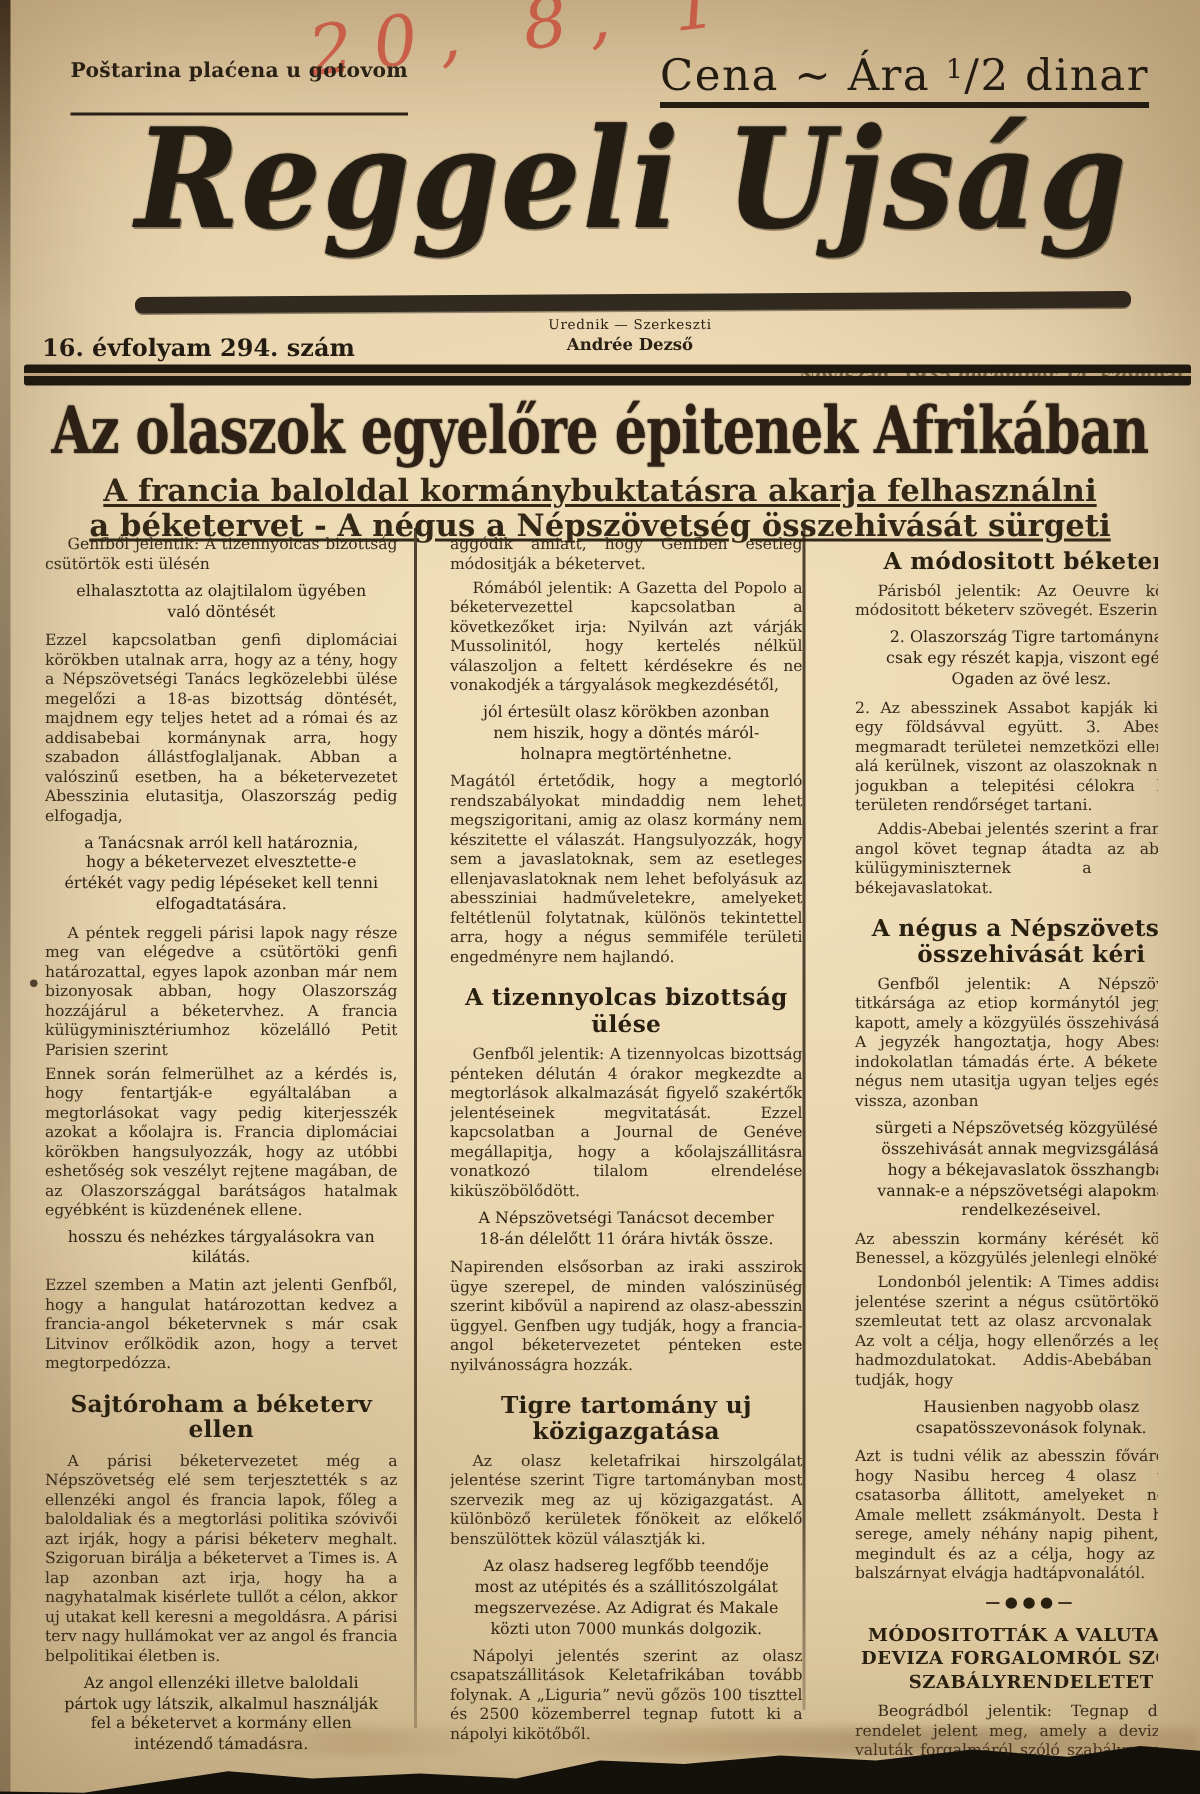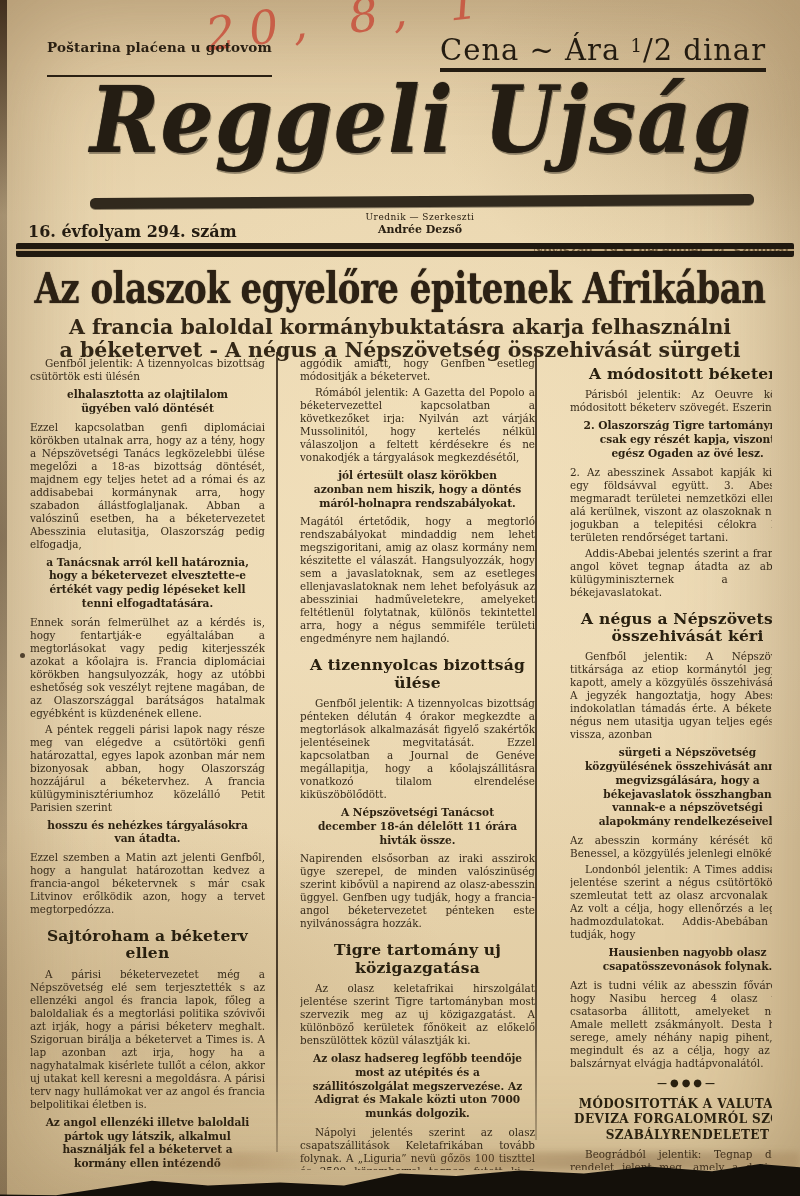--- a/index.html
+++ b/index.html
@@ -47,31 +47,31 @@
   .band{position:absolute;top:243px;left:16px;width:778px;height:14px;
     background:linear-gradient(180deg,#201910 0 40%,rgba(170,140,95,.55) 40% 54%,#201910 54% 100%);
     border-radius:2px;}
   
   .headline{position:absolute;top:266px;left:30px;width:740px;text-align:center;
     font-weight:bold;font-size:34px;line-height:1.0;color:#2c2114;letter-spacing:-.5px;
     transform:scale(1.0,1.28);transform-origin:center top;white-space:nowrap;
     text-shadow:0 0 1px #2c2114;}
   .subhead{position:absolute;top:316px;left:30px;width:740px;text-align:center;
     font-weight:bold;font-size:20.5px;line-height:1.12;color:#332716;
-    text-shadow:0 0 .5px #33271_6;}
+    text-shadow:0 0 .5px #33271_6;text-decoration:underline;}
   
   .cols{position:absolute;top:354px;left:30px;width:742px;height:816px;
     display:flex;gap:35px;overflow:hidden;}
   .col{width:235px;flex:0 0 235px;overflow:hidden;}
   .rule{position:absolute;width:2px;background:linear-gradient(180deg,rgba(40,28,14,.8) 0 80%,rgba(40,28,14,.25));}
   #rule1{left:276px;top:352px;height:800px;}
   #rule2{left:535px;top:352px;height:788px;}
   .blk-para{font-size:10.4px;line-height:1.25;text-align:justify;margin:3px 0;color:#362a1a;}
   .blk-para.ind{text-indent:15px;}
-  .blk-lead{font-size:10.6px;line-height:1.3;font-weight:bold;text-align:center;
+  .blk-lead{font-size:10.6px;line-height:1.3;font-weight:normal;text-align:center;
     margin:5px 0;padding:0 12px;color:#2d2212;}
   .blk-heading{font-size:15.5px;line-height:1.12;font-weight:bold;text-align:center;
     margin:11px 0 6px;color:#29200f;letter-spacing:.2px;}
   .blk-caps{font-size:12px;line-height:1.3;font-weight:bold;text-align:center;
     margin:9px 4px 5px;color:#29200f;letter-spacing:.4px;}
   .blk-divider{text-align:center;margin:7px 0;font-size:10px;letter-spacing:3px;
     color:#29200f;font-weight:bold;}
 </style>
 </head>
 <body>
@@ -110,32 +110,32 @@
 
   <div id="rule1" class="rule"></div>
   <div id="rule2" class="rule"></div>
 
   <div class="cols">
     <div class="col">
         <p class="blk-para ind">Genfből jelentik: A tizennyolcas bizottság csütörtök esti ülésén</p>
         <p class="blk-lead">elhalasztotta az olajtilalom ügyében való döntését</p>
         <p class="blk-para">Ezzel kapcsolatban genfi diplomáciai körökben utalnak arra, hogy az a tény, hogy a Népszövetségi Tanács legközelebbi ülése megelőzi a 18-as bizottság döntését, majdnem egy teljes hetet ad a római és az addisabebai kormánynak arra, hogy szabadon állástfoglaljanak. Abban a valószinű esetben, ha a béketervezetet Abesszinia elutasitja, Olaszország pedig elfogadja,</p>
         <p class="blk-lead">a Tanácsnak arról kell határoznia, hogy a béketervezet elvesztette-e értékét vagy pedig lépéseket kell tenni elfogadtatására.</p>
+        <p class="blk-para ind">A péntek reggeli párisi lapok nagy része meg van elégedve a csütörtöki genfi határozattal, egyes lapok azonban már nem bizonyosak abban, hogy Olaszország hozzájárul a béketervhez. A francia külügyminisztériumhoz közelálló Petit Parisien szerint</p>
         <p class="blk-para">Ennek során felmerülhet az a kérdés is, hogy fentartják-e egyáltalában a megtorlásokat vagy pedig kiterjesszék azokat a kőolajra is. Francia diplomáciai körökben hangsulyozzák, hogy az utóbbi eshetőség sok veszélyt rejtene magában, de az Olaszországgal barátságos hatalmak egyébként is küzdenének ellene.</p>
-        <p class="blk-para ind">A péntek reggeli párisi lapok nagy része meg van elégedve a csütörtöki genfi határozattal, egyes lapok azonban már nem bizonyosak abban, hogy Olaszország hozzájárul a béketervhez. A francia külügyminisztériumhoz közelálló Petit Parisien szerint</p>
-        <p class="blk-lead">hosszu és nehézkes tárgyalásokra van átadta.</p>
+        <p class="blk-lead">hosszu és nehézkes tárgyalásokra van kilátás.</p>
         <p class="blk-para">Ezzel szemben a Matin azt jelenti Genfből, hogy a hangulat határozottan kedvez a francia-angol béketervnek s már csak Litvinov erőlködik azon, hogy a tervet megtorpedózza.</p>
         <h3 class="blk-heading">Sajtóroham a béketerv ellen</h3>
         <p class="blk-para ind">A párisi béketervezetet még a Népszövetség elé sem terjesztették s az ellenzéki angol és francia lapok, főleg a baloldaliak és a megtorlási politika szóvivői azt irják, hogy a párisi béketerv meghalt. Szigoruan birálja a béketervet a Times is. A lap azonban azt irja, hogy ha a nagyhatalmak kisérlete tullőt a célon, akkor uj utakat kell keresni a megoldásra. A párisi terv nagy hullámokat ver az angol és francia belpolitikai életben is.</p>
         <p class="blk-lead">Az angol ellenzéki illetve baloldali pártok ugy látszik, alkalmul használják fel a béketervet a kormány ellen intézendő támadásra.</p>
       </div>
     <div class="col">
         <p class="blk-para">aggódik amiatt, hogy Genfben esetleg módositják a béketervet.</p>
         <p class="blk-para ind">Rómából jelentik: A Gazetta del Popolo a béketervezettel kapcsolatban a következőket irja: Nyilván azt várják Mussolinitól, hogy kertelés nélkül válaszoljon a feltett kérdésekre és ne vonakodjék a tárgyalások megkezdésétől,</p>
-        <p class="blk-lead">jól értesült olasz körökben azonban nem hiszik, hogy a döntés máról-holnapra rendszabályokat.</p>
+        <p class="blk-lead">jól értesült olasz körökben azonban nem hiszik, hogy a döntés máról-holnapra megtörténhetne.</p>
         <p class="blk-para">Magától értetődik, hogy a megtorló rendszabályokat mindaddig nem lehet megszigoritani, amig az olasz kormány nem készitette el válaszát. Hangsulyozzák, hogy sem a javaslatoknak, sem az esetleges ellenjavaslatoknak nem lehet befolyásuk az abessziniai hadműveletekre, amelyeket feltétlenül folytatnak, különös tekintettel arra, hogy a négus semmiféle területi engedményre nem hajlandó.</p>
         <h3 class="blk-heading">A tizennyolcas bizottság ülése</h3>
         <p class="blk-para ind">Genfből jelentik: A tizennyolcas bizottság pénteken délután 4 órakor megkezdte a megtorlások alkalmazását figyelő szakértők jelentéseinek megvitatását. Ezzel kapcsolatban a Journal de Genéve megállapitja, hogy a kőolajszállitásra vonatkozó tilalom elrendelése kiküszöbölődött.</p>
         <p class="blk-lead">A Népszövetségi Tanácsot december 18-án délelőtt 11 órára hivták össze.</p>
         <p class="blk-para">Napirenden elsősorban az iraki asszirok ügye szerepel, de minden valószinüség szerint kibővül a napirend az olasz-abesszin üggyel. Genfben ugy tudják, hogy a francia-angol béketervezetet pénteken este nyilvánosságra hozzák.</p>
         <h3 class="blk-heading">Tigre tartomány uj közigazgatása</h3>
         <p class="blk-para ind">Az olasz keletafrikai hirszolgálat jelentése szerint Tigre tartományban most szervezik meg az uj közigazgatást. A különböző kerületek főnökeit az előkelő benszülöttek közül választják ki.</p>
         <p class="blk-lead">Az olasz hadsereg legfőbb teendője most az utépités és a szállitószolgálat megszervezése. Az Adigrat és Makale közti uton 7000 munkás dolgozik.</p>
         <p class="blk-para ind">Nápolyi jelentés szerint az olasz csapatszállitások Keletafrikában tovább folynak. A „Liguria” nevü gőzös 100 tiszttel és 2500 közemberrel tegnap futott ki a nápolyi kikötőből.</p>
       </div>

